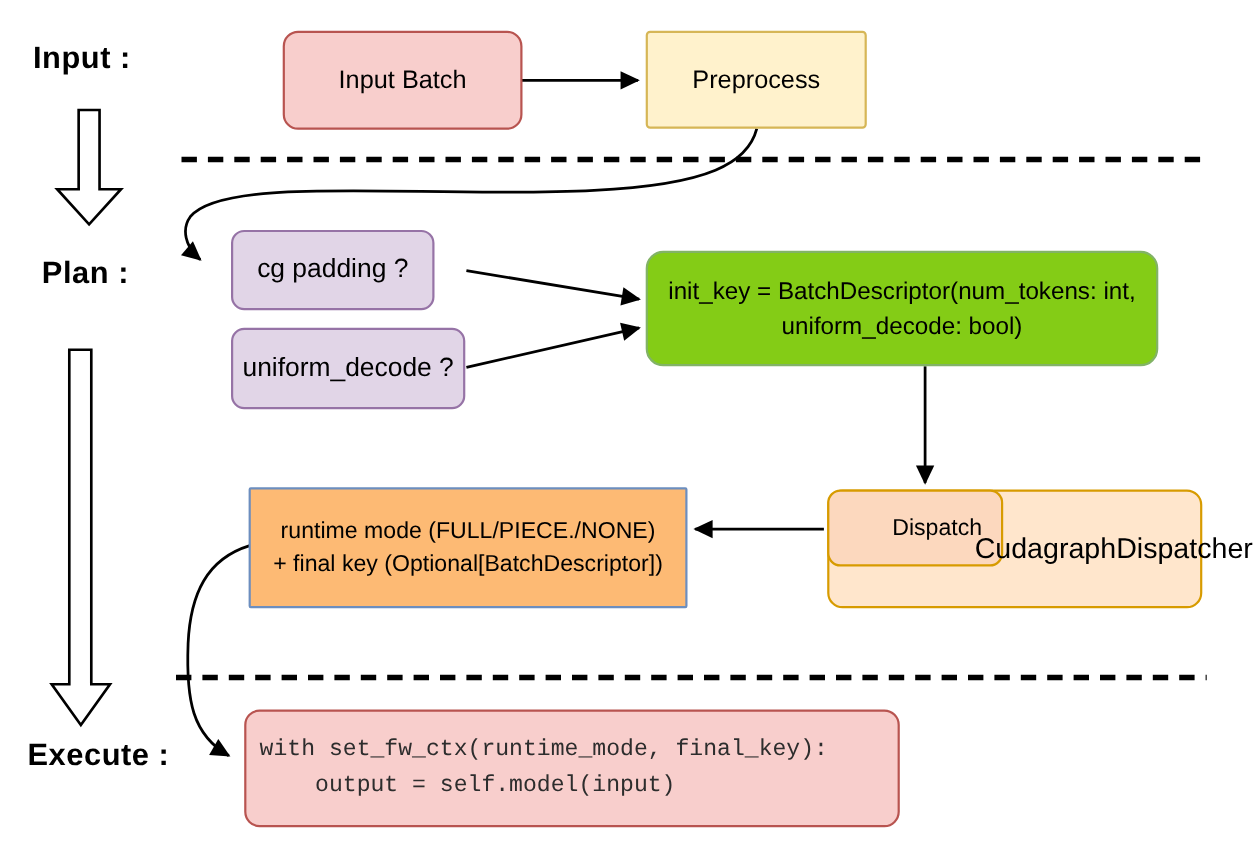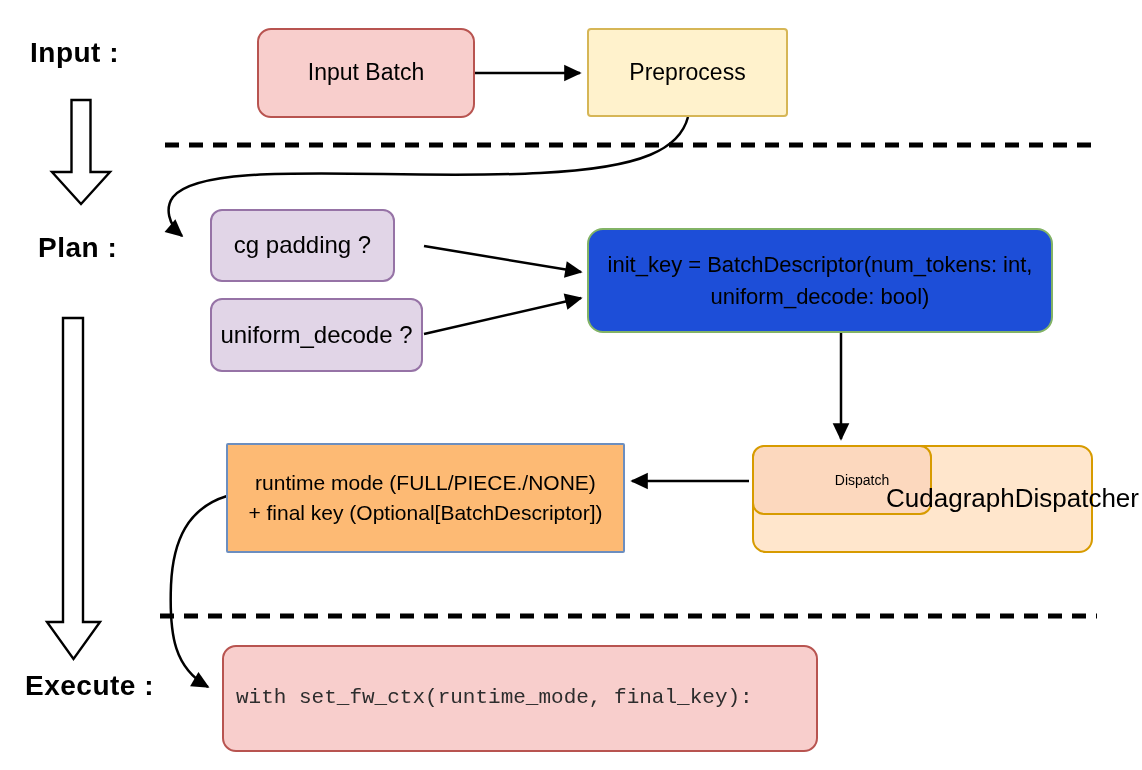--- a/index.html
+++ b/index.html
@@ -10,33 +10,33 @@
   .overlay { position:absolute; left:0; top:0; width:1142px; height:770px; }
   .stage-label { position:absolute; font-weight:700; font-size:28px; letter-spacing:0.5px; }
   .node {
     position:absolute; box-sizing:border-box; border:2px solid #000;
     display:flex; flex-direction:column; align-items:center; justify-content:center;
     text-align:center; line-height:1.45;
   }
   .node.red    { background:#f8cecc; border-color:#b85450; border-radius:14px; }
   .node.yellow { background:#fff2cc; border-color:#d6b656; border-radius:4px; }
   .node.purple { background:#e1d5e7; border-color:#9673a6; border-radius:12px; }
-  .node.green  { background:#1d4ed8; border-color:#82b366; border-radius:16px; }
+  .node.green  { background:#84cc16; border-color:#82b366; border-radius:16px; }
   .node.blue   { background:#fdba74; border-color:#6c8ebf; border-radius:2px; }
   .node.orange-outer { background:#ffe6cc; border-color:#d79b00; border-radius:14px; }
   .node.orange-inner { background:#fcd8be; border-color:#d79b00; border-radius:12px; }
 
   #input-batch    { left:227px; top:28px;  width:218px; height:90px;  font-size:23px;margin-left:30px; }
   #preprocess     { left:587px; top:28px;  width:201px; height:89px;  font-size:23px; }
   #cg-padding     { left:210px; top:209px; width:185px; height:73px;  font-size:24px; }
   #uniform-decode { left:210px; top:298px; width:213px; height:74px;  font-size:24px; }
   #init-key       { left:587px; top:228px; width:466px; height:105px; font-size:22px; }
   #runtime-mode   { left:226px; top:443px; width:399px; height:110px; font-size:21px; }
   #cudagraph-outer{ left:752px; top:445px; width:341px; height:108px; }
-  #dispatch       { left:752px; top:445px; width:180px; height:70px;  font-size:14px;padding-left:40px; }
+  #dispatch       { left:752px; top:445px; width:160px; height:70px;  font-size:21px;padding-left:40px; }
   #cudagraph-label{ position:absolute; left:932px; top:445px; width:161px; height:108px;
                     display:flex; flex-direction:row; align-items:center; justify-content:center;
                     font-size:26px; line-height:1.35; text-align:center; }
   #execute-code   { left:222px; top:645px; width:596px; height:107px;
                     align-items:flex-start; justify-content:center;
                     font-family:"Liberation Mono", monospace; font-size:21px;
                     line-height:1.55; padding-left:12px; color:#2d2d2d; }
   .code-line { white-space:pre; text-align:left; }
 
   #label-input   { left:30px; top:37px; }
@@ -105,15 +105,16 @@
     <span>Dispatcher</span>
   </div>
 
   <div class="node blue" id="runtime-mode">
     <span>runtime mode (FULL/PIECE./NONE)</span>
     <span>+ final key (Optional[BatchDescriptor])</span>
   </div>
 
   <div class="node red" id="execute-code">
     <span class="code-line">with set_fw_ctx(runtime_mode, final_key):</span>
+    <span class="code-line">    output = self.model(input)</span>
   </div>
 
 </div>
 
 </body></html>

